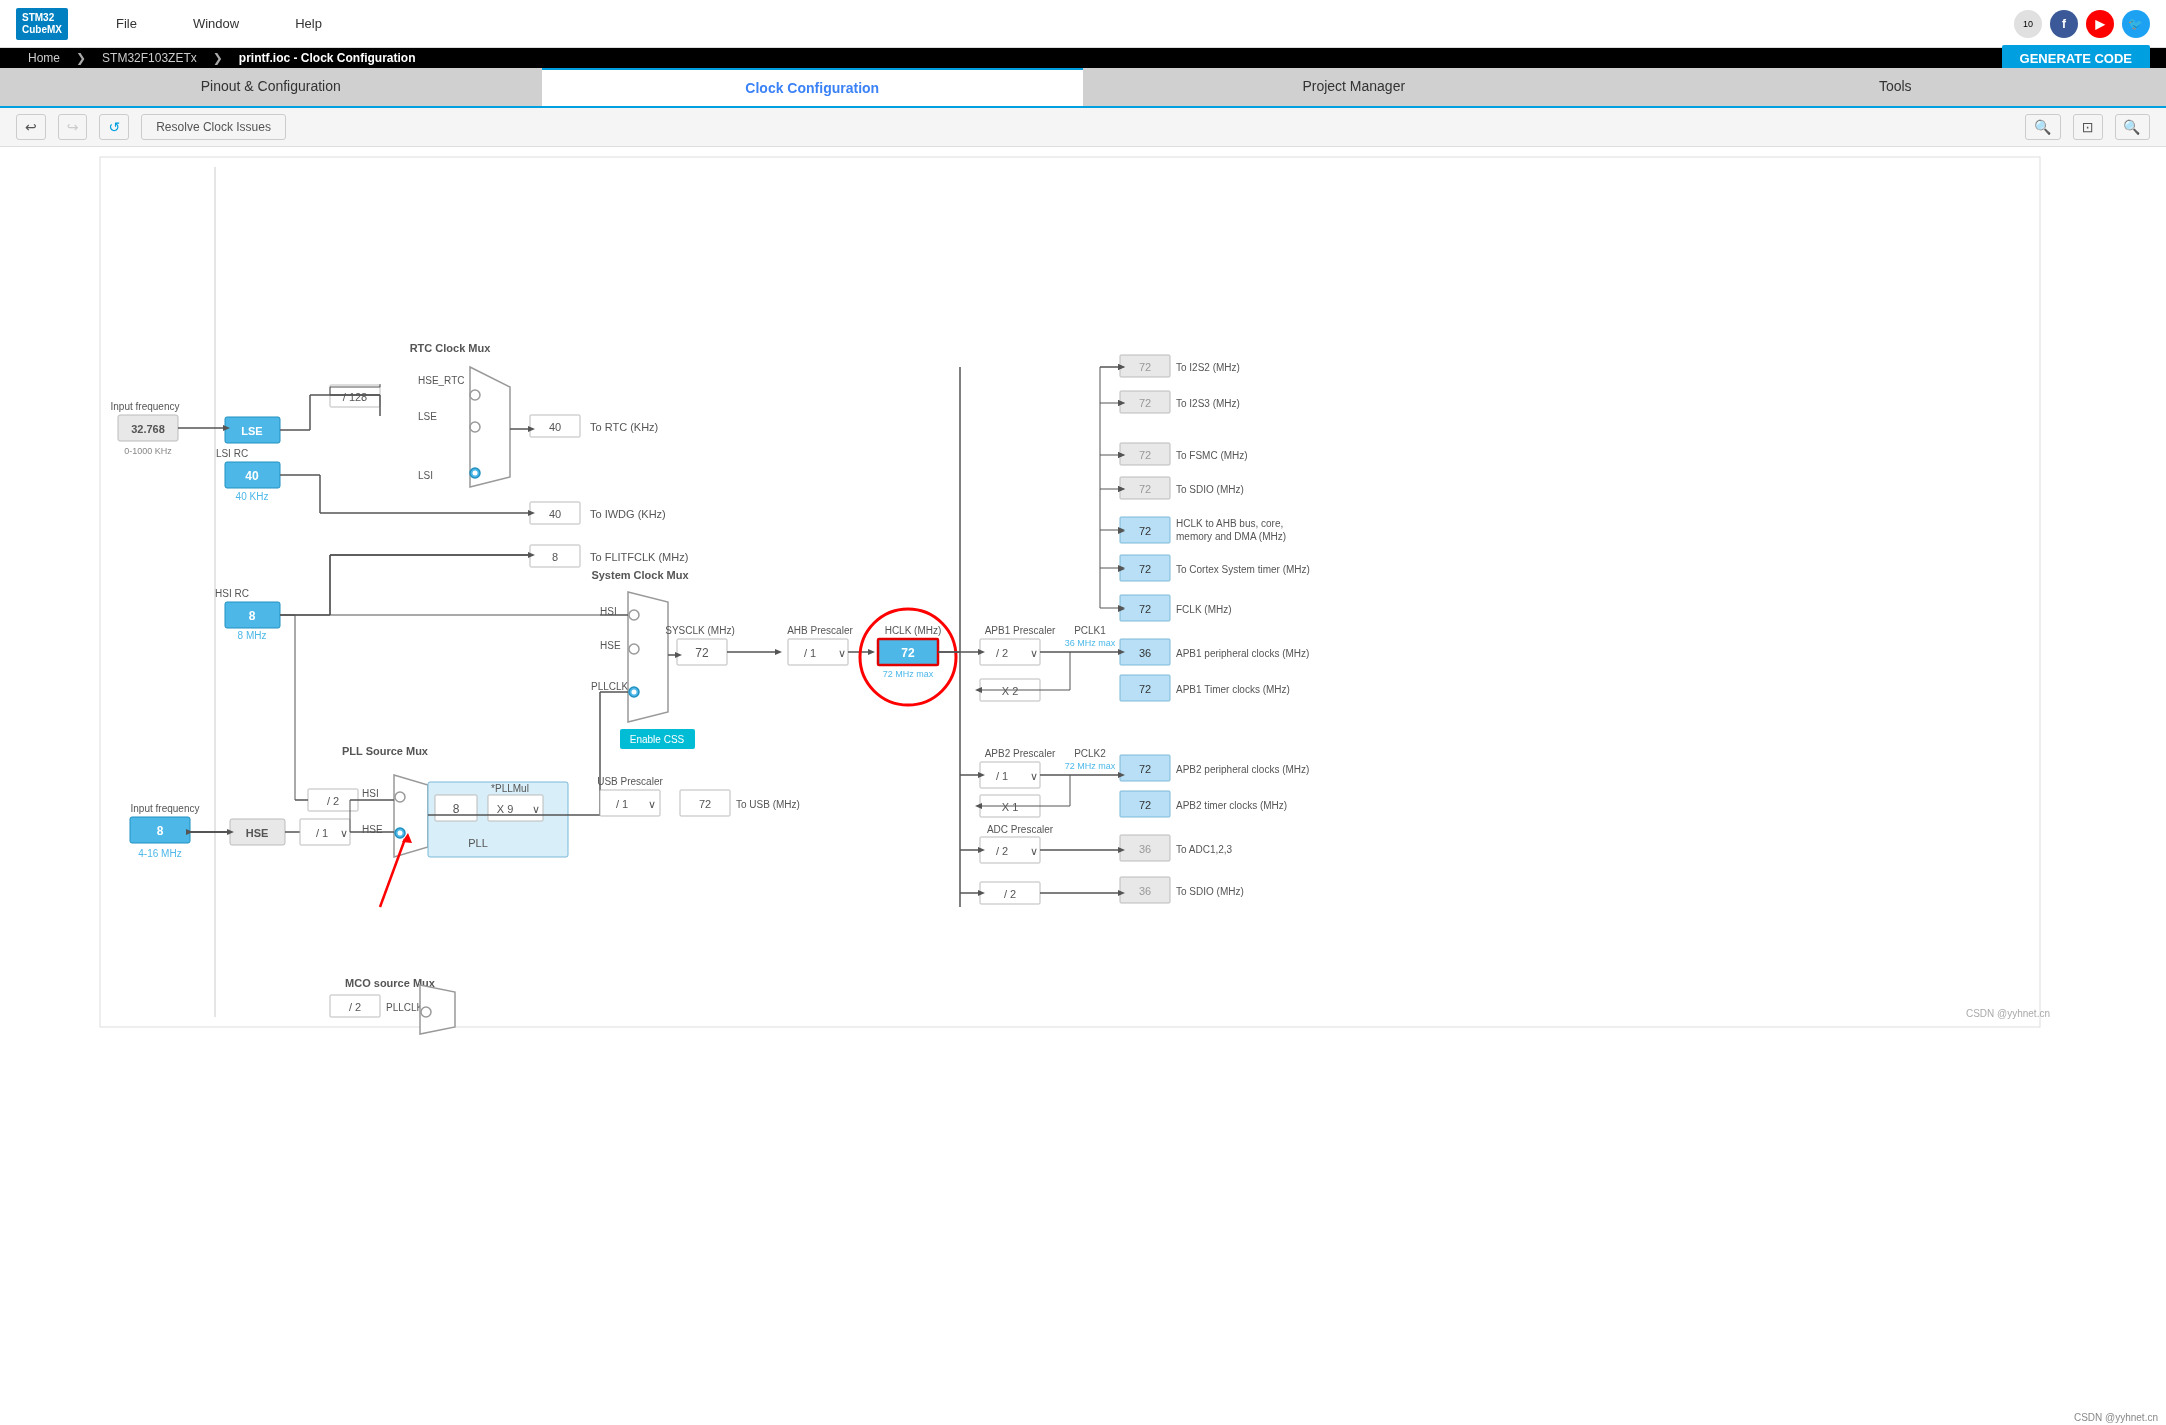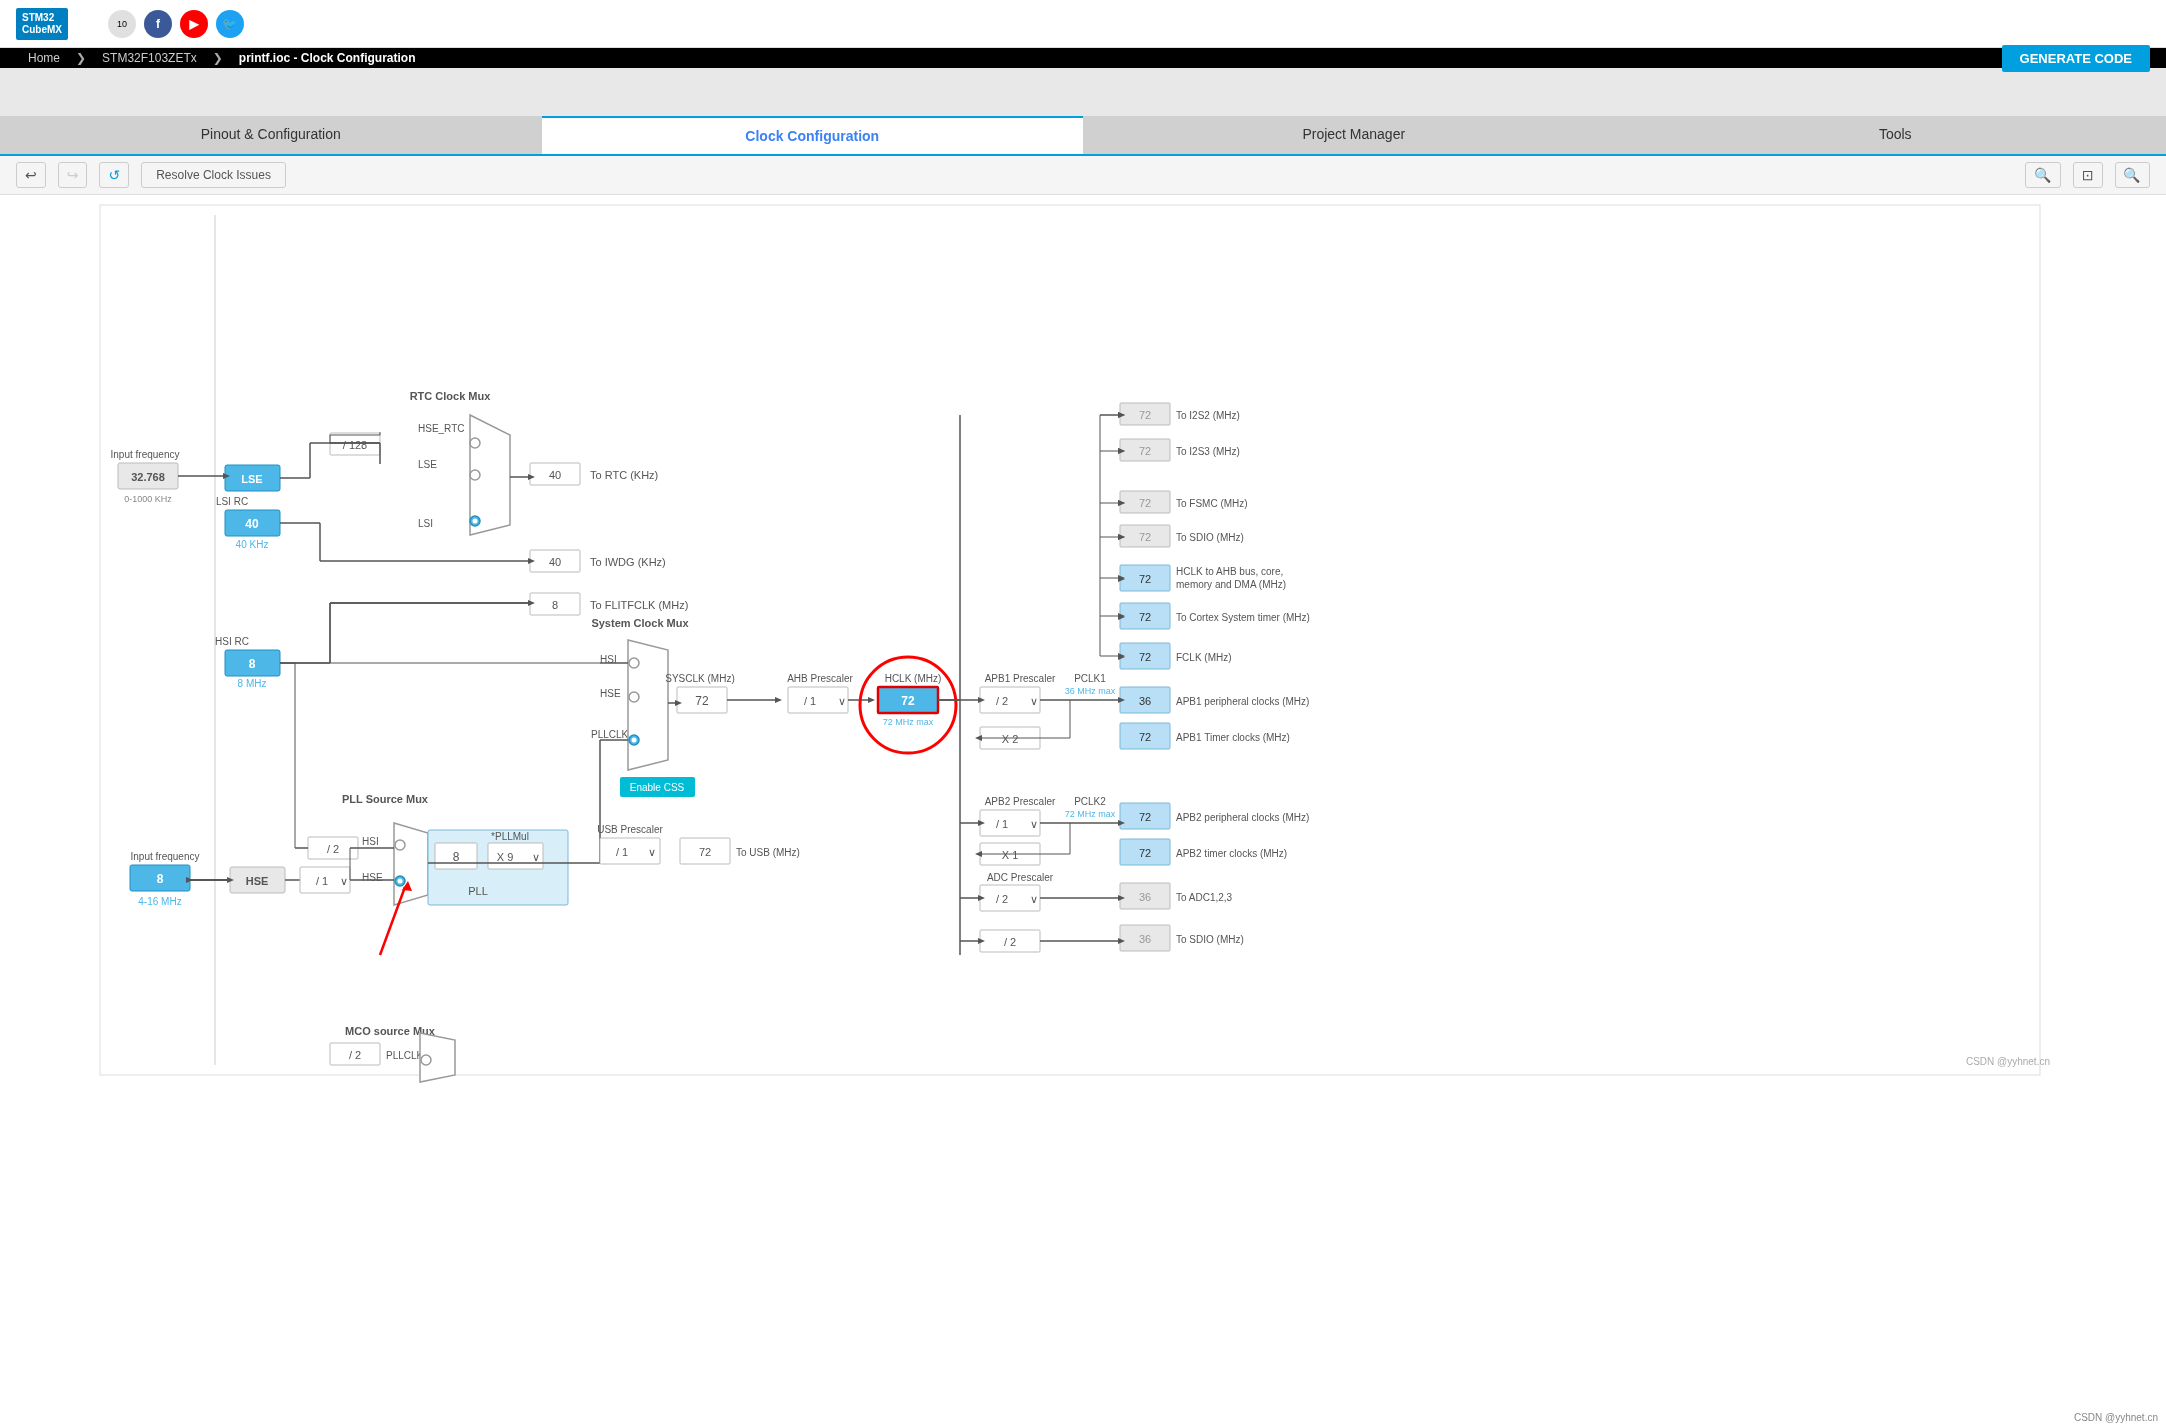--- a/index.html
+++ b/index.html
@@ -31,21 +31,21 @@
     .breadcrumb-arrow { color: #aaa; margin: 0 4px; }
     .generate-btn {
       margin-left: auto; background: #00a0e0; color: white; border: none;
       padding: 6px 18px; font-size: 13px; font-weight: bold; cursor: pointer; border-radius: 2px;
     }
 
     
     .tab-bar {
       display: flex; background: #e8e8e8; border-bottom: 2px solid #00a0e0;
     }
-    .tab { flex: 1; padding: 10px; text-align: center; font-size: 14px; cursor: pointer; color: #333; margin-top: 48px; }
+    .tab { flex: 1; padding: 10px; text-align: center; font-size: 14px; cursor: pointer; color: #333; }
     .tab.active { background: white; color: #3b82f6; font-weight: bold; border-top: 2px solid #00a0e0; }
     .tab:not(.active) { background: #d0d0d0; }
 
     
     .toolbar {
       display: flex; align-items: center; background: #f5f5f5; padding: 6px 16px;
       border-bottom: 1px solid #ddd; gap: 12px;
     }
     .toolbar-btn {
       background: none; border: 1px solid #ccc; padding: 4px 8px; cursor: pointer;
@@ -78,20 +78,25 @@
   </style>
 </head>
 <body>
 
 <div class="menu-bar">
   <div class="logo">
     <div class="logo-box">
       <div>STM32</div>
       <div>CubeMX</div>
     </div>
+  </div>
+  <div class="menu-items">
+    <span class="menu-item">File</span>
+    <span class="menu-item">Window</span>
+    <span class="menu-item">Help</span>
   </div>
   <div class="social-icons">
     <div class="social-badge" style="font-size:9px;">10</div>
     <div class="social-icon social-fb">f</div>
     <div class="social-icon social-yt">▶</div>
     <div class="social-icon social-tw">🐦</div>
   </div>
 </div>
 
 <div class="breadcrumb-bar">

